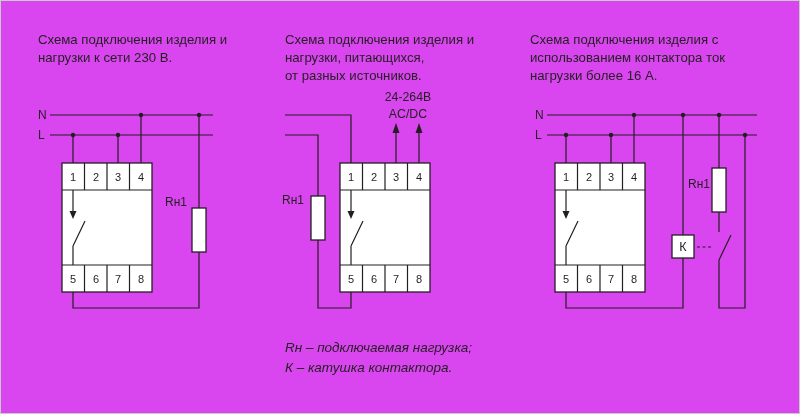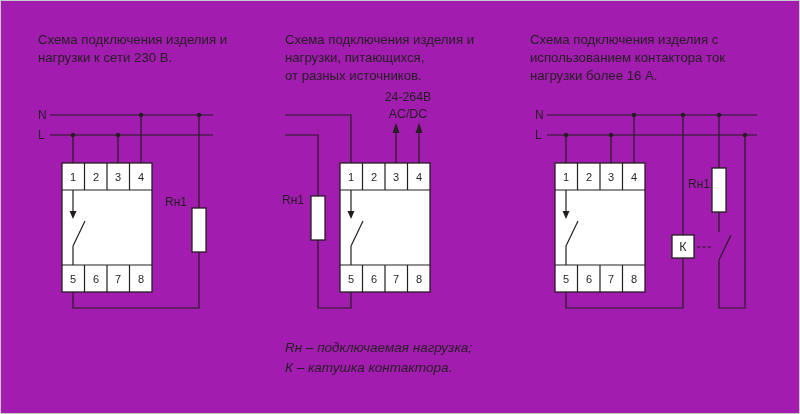--- a/index.html
+++ b/index.html
@@ -1,16 +1,16 @@
 <!DOCTYPE html>
 <html><head>
 <meta charset="utf-8">
 <style>
   html,body{margin:0;padding:0;background:#fff;}
-  .page{width:800px;height:414px;position:relative;background:#a21caf;}
+  .page{width:800px;height:414px;position:relative;background:#d946ef;}
   svg{display:block;}
   .wire{stroke:#231f20;stroke-width:1.2;fill:none;}
   .dev{stroke:#231f20;stroke-width:1.3;fill:#ffffff;}
   .loadrect{stroke:#231f20;stroke-width:1.3;fill:#ffffff;}
   .dot{fill:#231f20;stroke:none;}
   .tri{fill:#231f20;stroke:none;}
   .dash{stroke-dasharray:3 2.5;}
   .lbl{font-family:"Liberation Sans",sans-serif;fill:#231f20;}
   .title{font-size:13.2px;}
   .num{font-size:11px;text-anchor:middle;}

